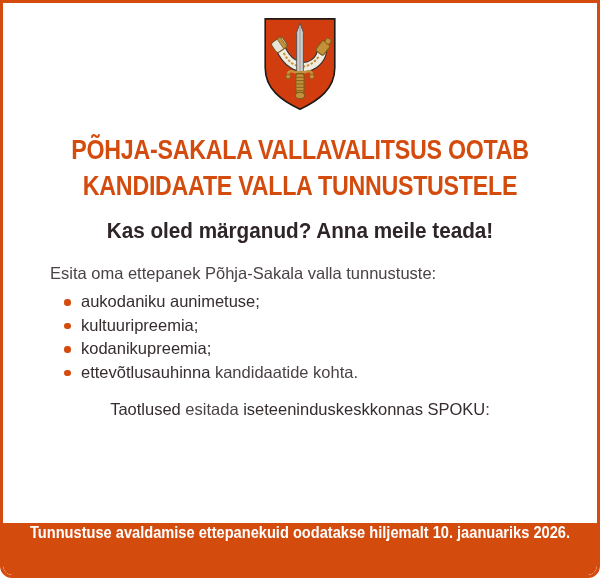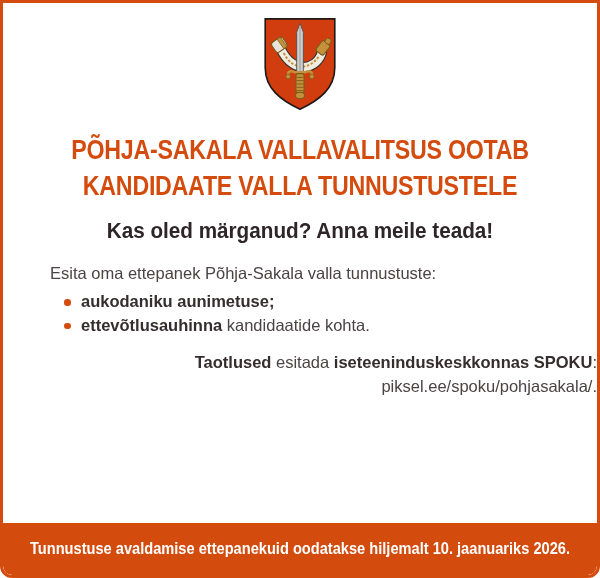--- a/index.html
+++ b/index.html
@@ -61,36 +61,35 @@
     color:var(--ink-body);
   }
   ul.rec-list li::before{
     content:"";
     position:absolute;
     left:0;top:9px;
     width:6.5px;height:6.5px;
     border-radius:50%;
     background:var(--accent);
   }
-  .b{font-weight:bold;color:var(--ink-list);}
+  .b{font-weight:normal;color:var(--ink-list);}
   .submission{
     margin:13px 0 0;
-    text-align:right;
+    text-align:center;
     font-size:16.5px;
     line-height:24px;
     color:var(--ink-body);
   }
   .deadline{
     position:absolute;
     left:0;right:0;bottom:0;
     height:52px;
     background:var(--accent);
     border-radius:0 0 9px 9px;
     display:flex;
-    align-items:center;
     justify-content:center;
     color:#ffffff;
     font-weight:bold;
     font-size:17px;
     white-space:nowrap;
   }
   .deadline span{
     display:inline-block;
     transform:scaleX(0.86);
     transform-origin:50% 50%;
@@ -143,25 +142,26 @@
     <span>PÕHJA-SAKALA VALLAVALITSUS OOTAB</span><br>
     <span>KANDIDAATE VALLA TUNNUSTUSTELE</span>
   </h1>
 
   <h2 class="subtitle">Kas oled märganud? Anna meile teada!</h2>
 
   <p class="intro">Esita oma ettepanek Põhja-Sakala valla tunnustuste:</p>
 
   <ul class="rec-list">
     <li><span class="b">aukodaniku aunimetuse;</span><span></span></li>
+    <li><span class="b">kultuuripreemia;</span><span></span></li>
+    <li><span class="b">kodanikupreemia;</span><span></span></li>
     <li><span class="b">ettevõtlusauhinna</span><span> kandidaatide kohta.</span></li>
   </ul>
 
   <p class="submission">
     <span class="b">Taotlused</span><span> esitada </span><span class="b">iseteeninduskeskkonnas SPOKU</span><span>:</span><br>
-    <span>piksel.ee/spoku/pohjasakala/.</span>
   </p>
 
   <div class="deadline">
     <span>Tunnustuse avaldamise ettepanekuid oodatakse hiljemalt 10. jaanuariks 2026.</span>
   </div>
 
 </div>
 
 </body></html>

